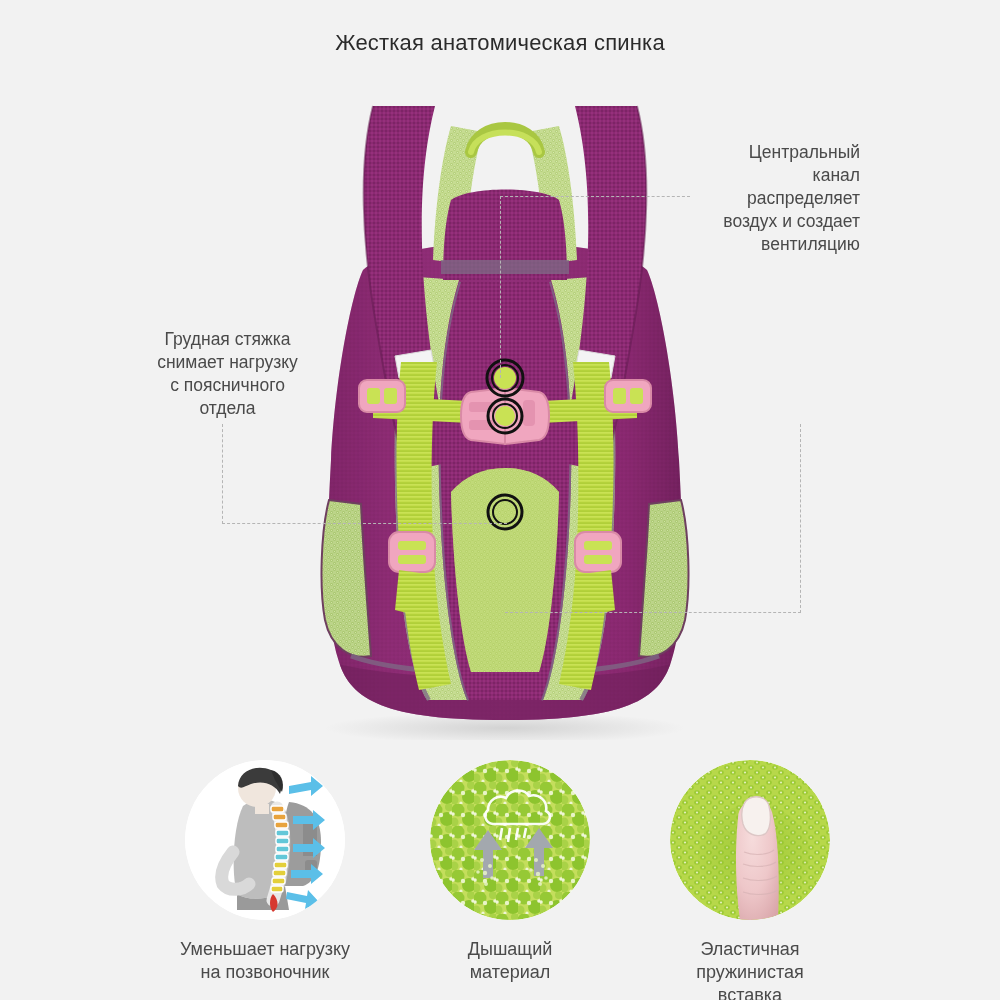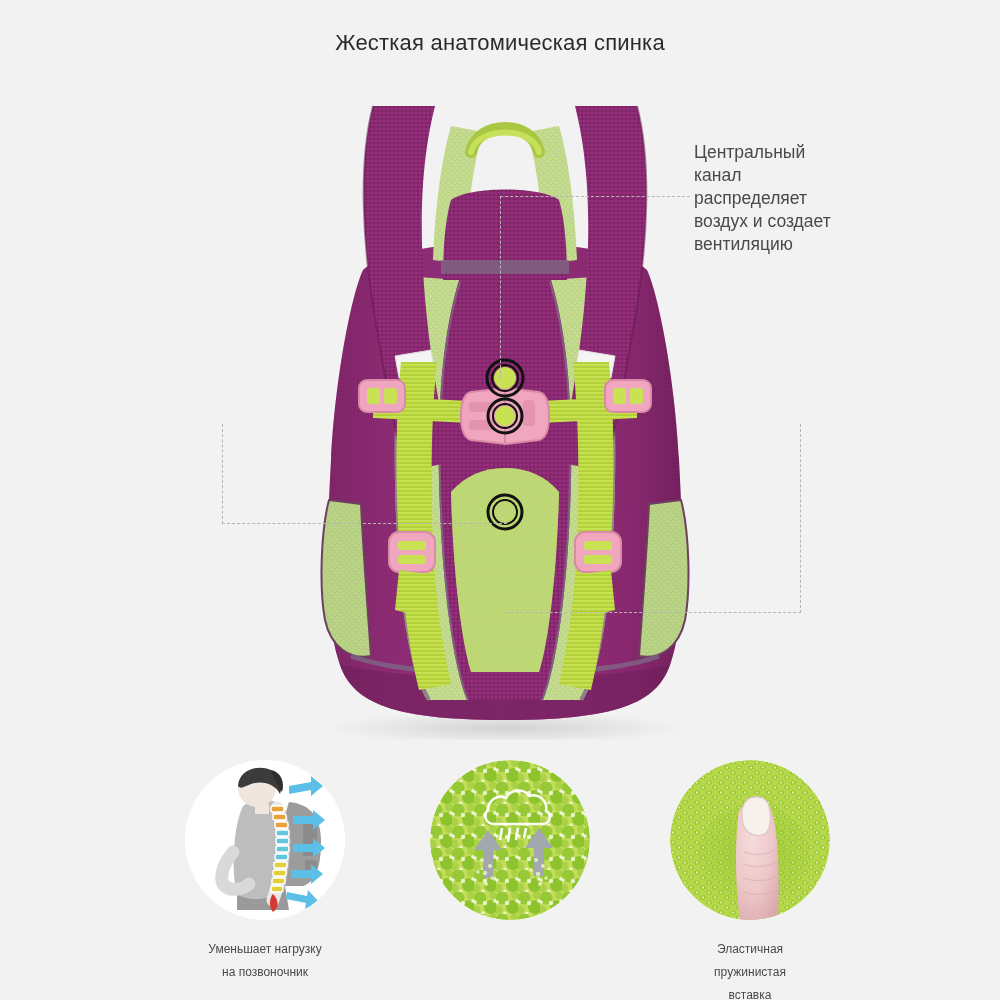--- a/index.html
+++ b/index.html
@@ -24,21 +24,21 @@
   }
 
   
   .callout{
     position:absolute;
     font-size:17.5px;
     line-height:23px;
     color:#4a4a4a;
     white-space:pre-line;
   }
-  .callout.c-air{ left:694px; top:141px; width:200px; text-align:left;}
+  .callout.c-air{ left:660px; top:141px; width:200px; text-align:right;}
   .callout.c-pads{ left:705px; top:288px; width:175px; text-align:center;}
   .callout.c-chest{ left:120px; top:328px; width:215px; text-align:center;}
 
   
   .dash-h{position:absolute;border-top:1px dashed #b5b5b5;height:0;}
   .dash-v{position:absolute;border-left:1px dashed #b5b5b5;width:0;}
 
   
   .pack{position:absolute;left:255px;top:100px;width:500px;height:640px;}
 
@@ -47,21 +47,21 @@
   .f1{left:160px;top:760px;}
   .f2{left:405px;top:760px;}
   .f3{left:645px;top:760px;}
   .circle{
     width:160px;height:160px;border-radius:50%;
     margin:0 auto;overflow:hidden;position:relative;
     background:#ffffff;
   }
   .f-label{
     margin-top:18px;
-    font-size:12px;line-height:23px;color:#4a4a4a;
+    font-size:18px;line-height:23px;color:#4a4a4a;
     white-space:pre-line;
   }
   .f1 .f-label{width:260px;margin-left:-25px;}
   .f3 .f-label{width:210px;}
 </style>
 </head>
 <body>
 
 <div class="stage">
 
@@ -289,20 +289,24 @@
   <div class="dash-v" style="left:800px;top:424px;height:189px;"></div>
 
   <div class="dash-v" style="left:222px;top:424px;height:100px;"></div>
   <div class="dash-h" style="left:222px;top:523px;width:285px;"></div>
 
   <div class="callout c-air">Центральный
 канал
 распределяет
 воздух и создает
 вентиляцию</div>
+  <div class="callout c-chest">Грудная стяжка
+снимает нагрузку
+с поясничного
+отдела</div>
 
   <div class="feature f1">
     <div class="circle">
       <svg viewBox="0 0 160 160" width="160" height="160">
         <circle cx="80" cy="80" r="80" fill="#ffffff"></circle>
 
         <path d="M104 42 C126 44 136 58 136 82 C136 108 130 122 118 126
                  L100 126 C96 104 96 64 104 42 Z" fill="#9c9c9c"></path>
         <path d="M118 60 L132 60 L132 96 L118 96 Z" fill="#8c8c8c"></path>
         <rect x="120" y="100" width="12" height="14" rx="3" fill="#8c8c8c"></rect>
@@ -393,20 +397,22 @@
             <circle cx="106" cy="100" r="2"></circle>
               <circle cx="113" cy="106" r="2"></circle>
             <circle cx="108" cy="114" r="2.2"></circle>
               <circle cx="116" cy="118" r="1.8"></circle>
             <circle cx="101" cy="110" r="1.8"></circle>
               <circle cx="110" cy="124" r="2"></circle>
           </g>
         </g>
       </svg>
     </div>
+    <div class="f-label">Дышащий
+материал</div>
   </div>
 
   <div class="feature f3">
     <div class="circle">
       <svg viewBox="0 0 160 160" width="160" height="160">
         <defs>
           <clipPath id="circClip3">
               <circle cx="80" cy="80" r="80"></circle>
             </clipPath>
           <pattern id="honeyTex" width="12" height="10" patternUnits="userSpaceOnUse">

